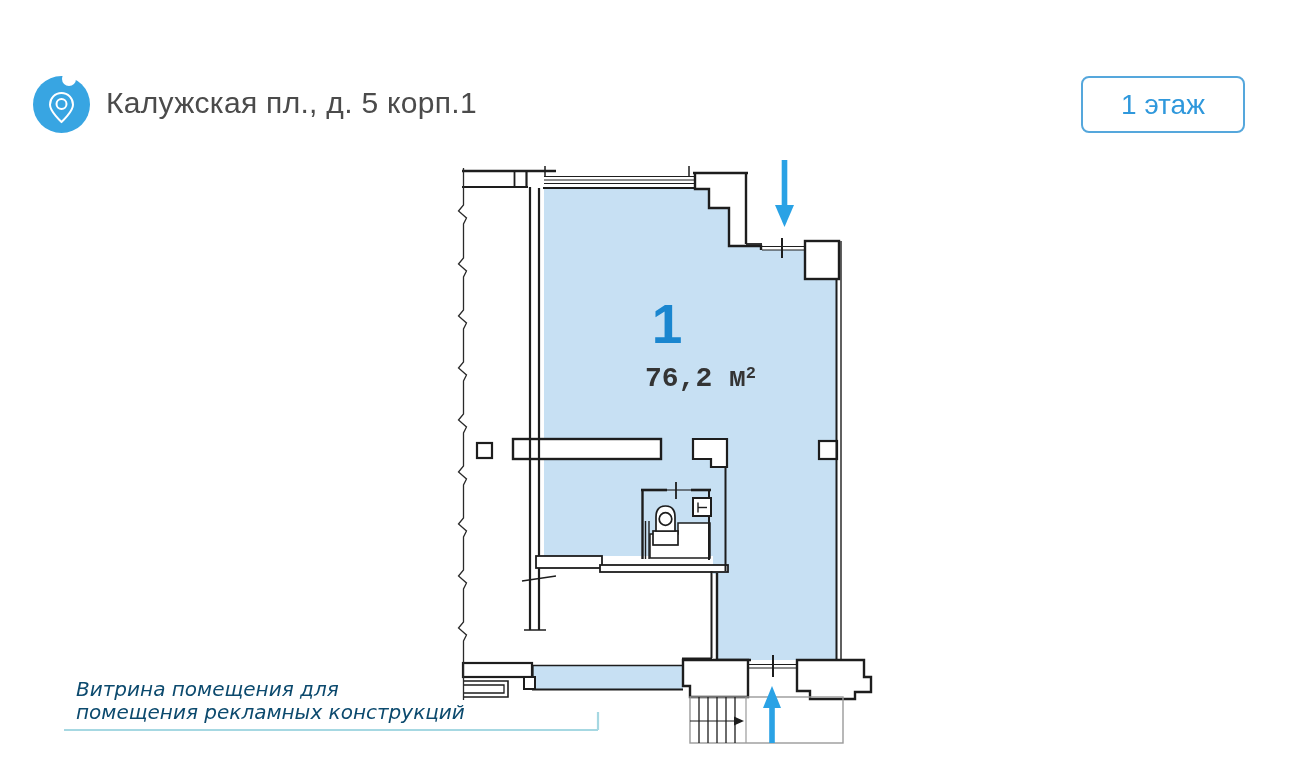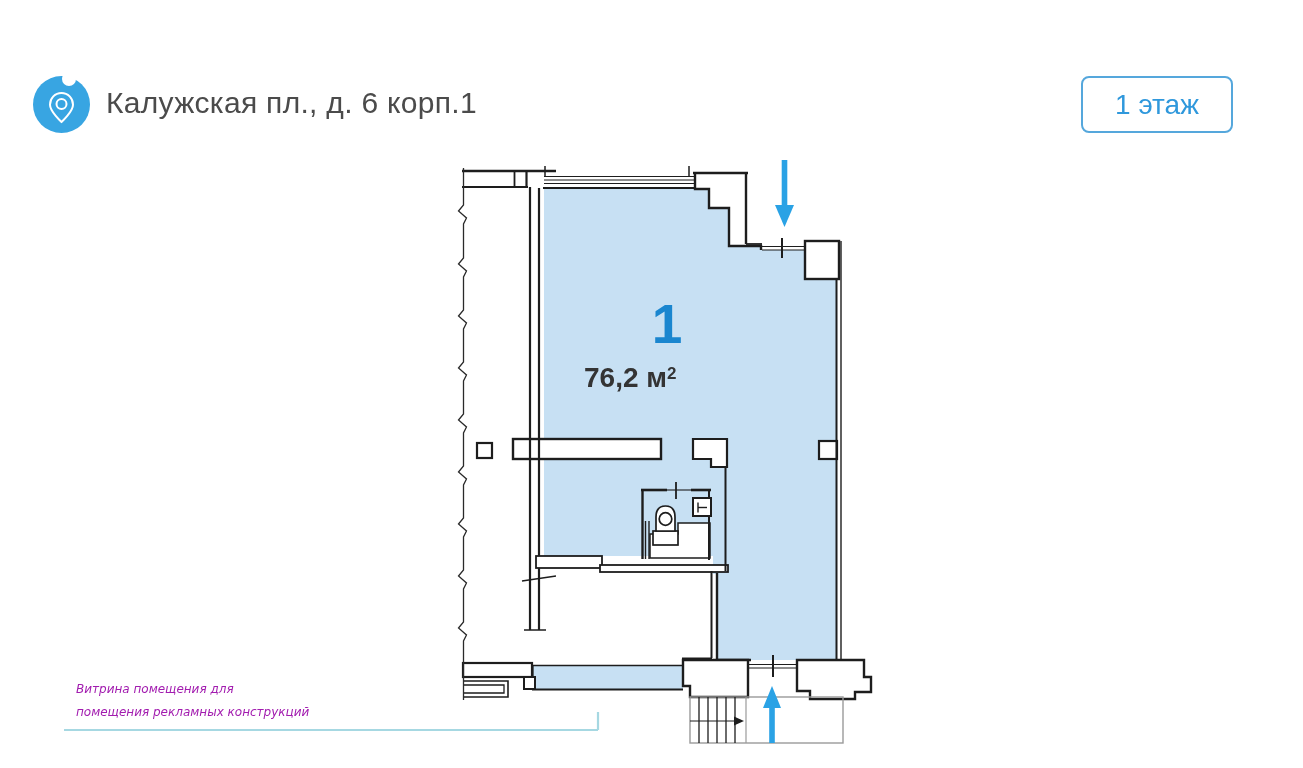--- a/index.html
+++ b/index.html
@@ -10,37 +10,37 @@
   #plan-svg{position:absolute;left:0;top:0;width:1303px;height:768px;}
 
   .hdr-icon{
     position:absolute;left:33px;top:76px;width:57px;height:57px;
   }
   .page-title{
     position:absolute;left:106px;top:86px;
     font-size:30px;color:#4b4b4b;letter-spacing:.3px;white-space:nowrap;
   }
   .floor-badge{
-    position:absolute;left:1081px;top:76px;width:152px;height:57px;
+    position:absolute;left:1081px;top:76px;width:164px;height:57px;
     box-sizing:border-box;border:2px solid #55a7dc;border-radius:8px;
     display:flex;align-items:center;justify-content:center;
     font-size:28px;color:#2f98dc;background:#fff;cursor:pointer;
   }
   .room-number{
     position:absolute;left:636px;top:292px;width:62px;height:66px;
     text-align:center;font-size:55px;font-weight:600;color:#1a86cf;line-height:64px;
   }
   .room-area{
-    position:absolute;left:584px;top:362px;width:172px;text-align:left;
-    font-size:28px;font-weight:700;color:#343434;white-space:nowrap;
+    position:absolute;left:584px;top:362px;width:172px;text-align:right;
+    font-size:28px;font-weight:700;color:#343434;white-space:nowrap;font-family:Liberation Mono, monospace;
   }
   .room-area sup{font-size:17px;position:relative;top:2px;font-weight:700;}
   .showcase-note{
     position:absolute;left:76px;top:678px;
-    font-style:italic;font-size:12px;line-height:23px;color:#a21caf;
+    font-style:italic;font-size:20px;line-height:23px;color:#0c4a6e;
     font-family:"DejaVu Sans", sans-serif;white-space:nowrap;
   }
 </style>
 </head>
 <body>
 
 <svg id="plan-svg" viewBox="0 0 1303 768" aria-hidden="true">
 
   <g>
     <path fill="#c7e0f3" d="M544,188 L695,188 L695,189 L709,189 L709,208 L729,208 L729,246 L761,246 L761,250 L805,250 L805,280 L836,280 L836,660 L718,660 L718,574 L544,574 Z"></path>
@@ -181,21 +181,21 @@
 
 <div class="hdr-icon">
   <svg width="57" height="57" viewBox="0 0 57 57">
     <circle cx="28.5" cy="28.5" r="28.5" fill="#38a5e2"></circle>
     <circle cx="36" cy="3" r="7" fill="#ffffff"></circle>
     <path d="M28.5,17 C22,17 17,22.2 17,28.7 C17,35.5 28.5,46 28.5,46 C28.5,46 40,35.5 40,28.7 C40,22.2 35,17 28.5,17 Z" fill="none" stroke="#ffffff" stroke-width="2"></path>
     <circle cx="28.5" cy="28" r="5" fill="none" stroke="#ffffff" stroke-width="2"></circle>
   </svg>
 </div>
 
-<div class="page-title">Калужская пл., д. 6 корп.1</div>
+<div class="page-title">Калужская пл., д. 5 корп.1</div>
 
 <div class="floor-badge">1 этаж</div>
 
 <div class="room-number">1</div>
 
 <div class="room-area">
   <span>76,2 м</span><sup>2</sup>
 </div>
 
 <div class="showcase-note">

